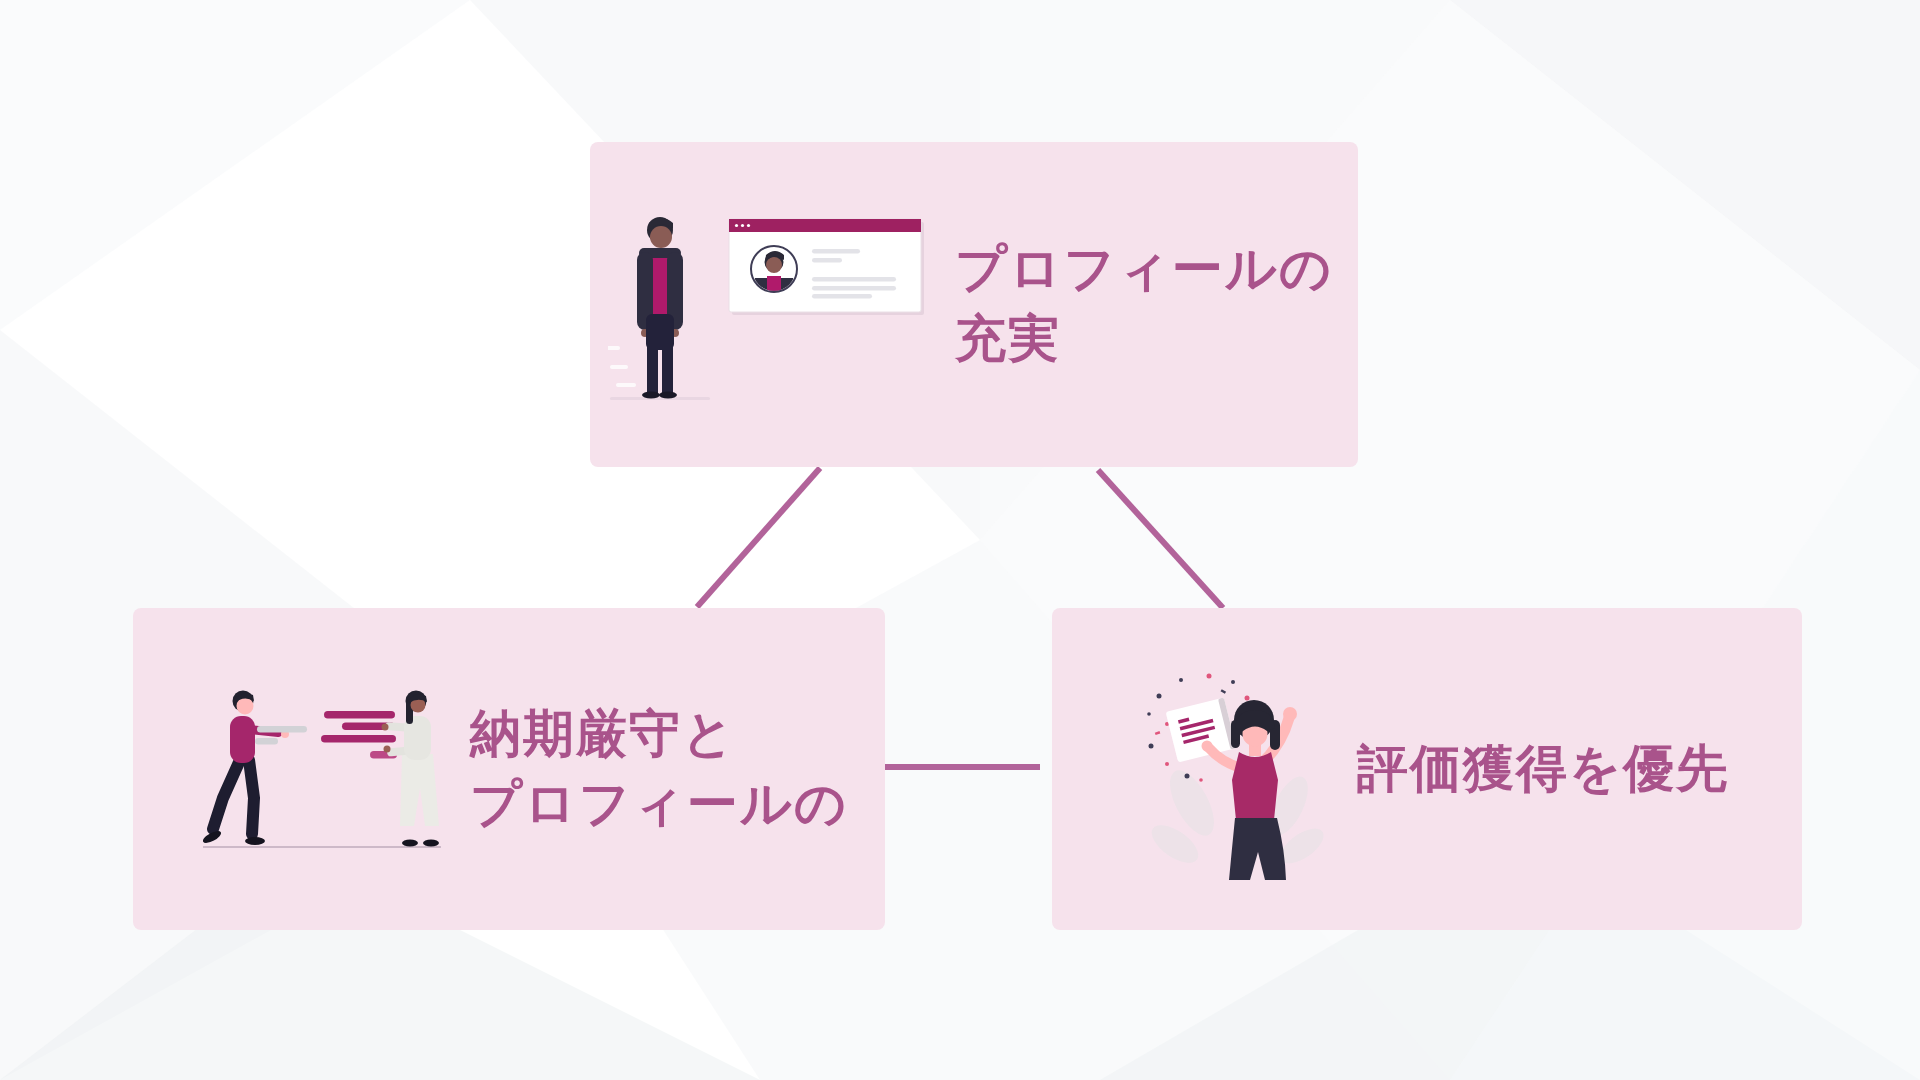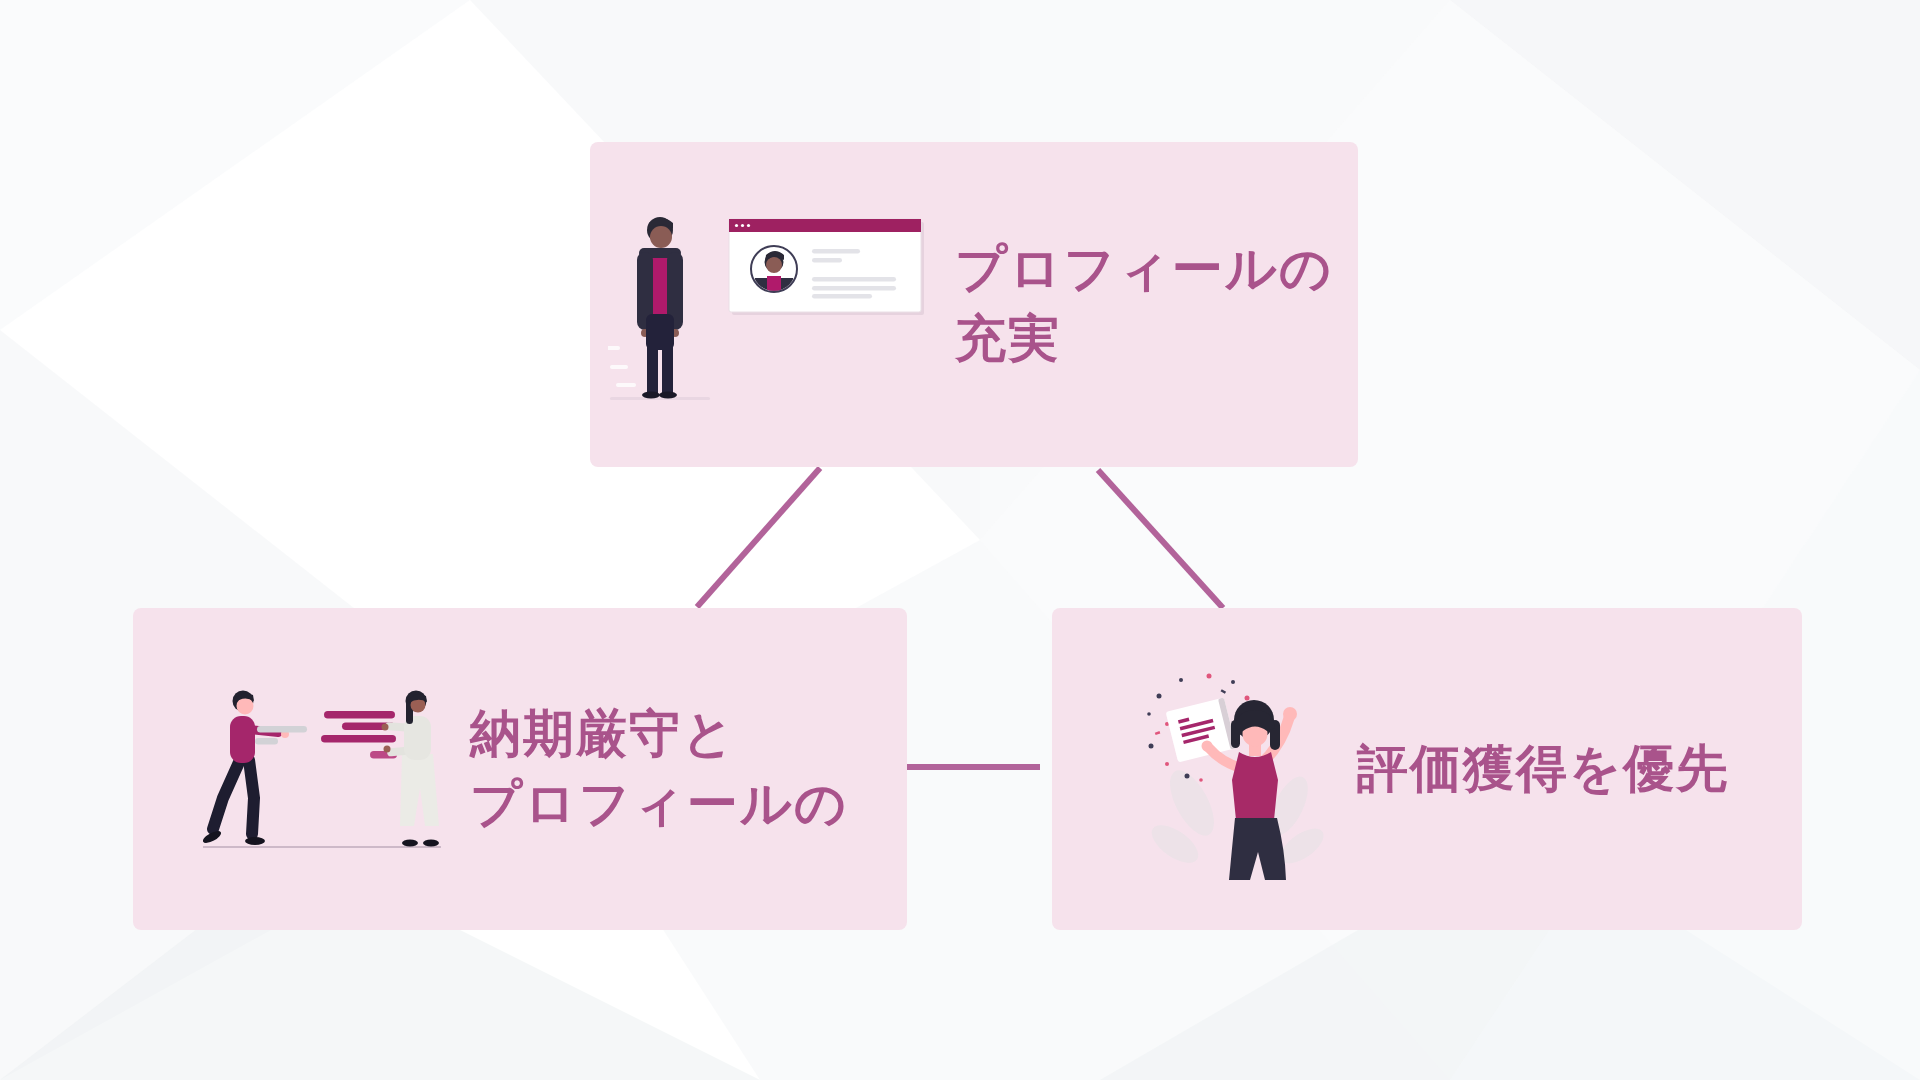--- a/index.html
+++ b/index.html
@@ -16,21 +16,21 @@
     -webkit-background-clip:text;background-clip:text;color:transparent;
   }
   .logo-tagline{
     display:block;margin-top:1px;font-size:15px;letter-spacing:2.5px;line-height:18px;
     background:linear-gradient(90deg,#bb5f7d 0%,#8d6fae 100%);
     -webkit-background-clip:text;background-clip:text;color:transparent;
   }
   
   .card{position:absolute;background:#f6e2ec;border-radius:8px;}
   .card-profile {left:590px; top:142px; width:768px; height:325px;}
-  .card-deadline{left:133px; top:608px; width:752px; height:322px;padding-left:22px;}
+  .card-deadline{left:133px; top:608px; width:752px; height:322px;}
   .card-review  {left:1040px;top:608px; width:750px; height:322px;margin-left:12px;}
   .card-label{
     position:absolute;color:#a9538b;font-weight:bold;font-size:51px;line-height:70px;
     letter-spacing:2px;white-space:nowrap;
   }
   .label-profile {left:365px;top:92px;}
   .label-deadline{left:337px;top:91px;}
   .label-review  {left:305px;top:126px;}
   .illus{position:absolute;}
   .illus-profile {left:18px;top:52px;}

